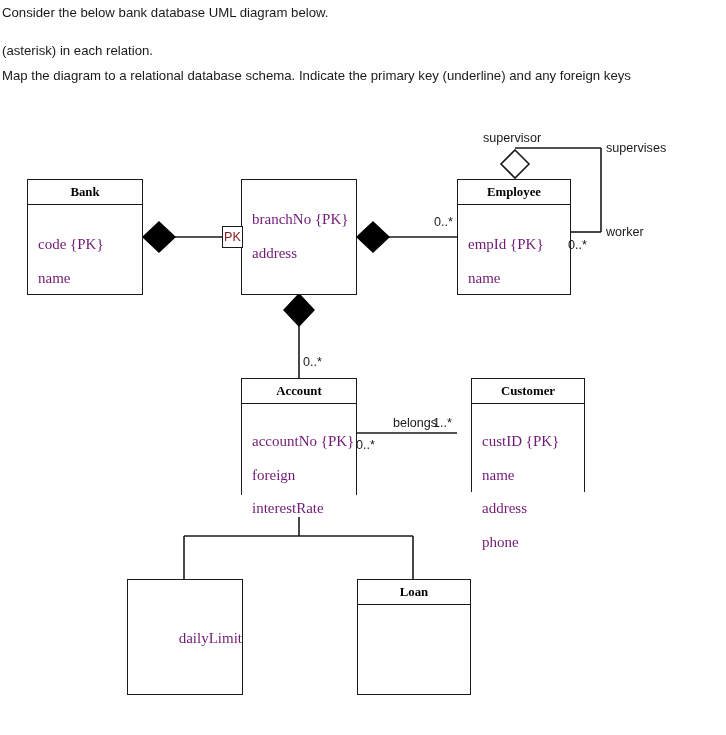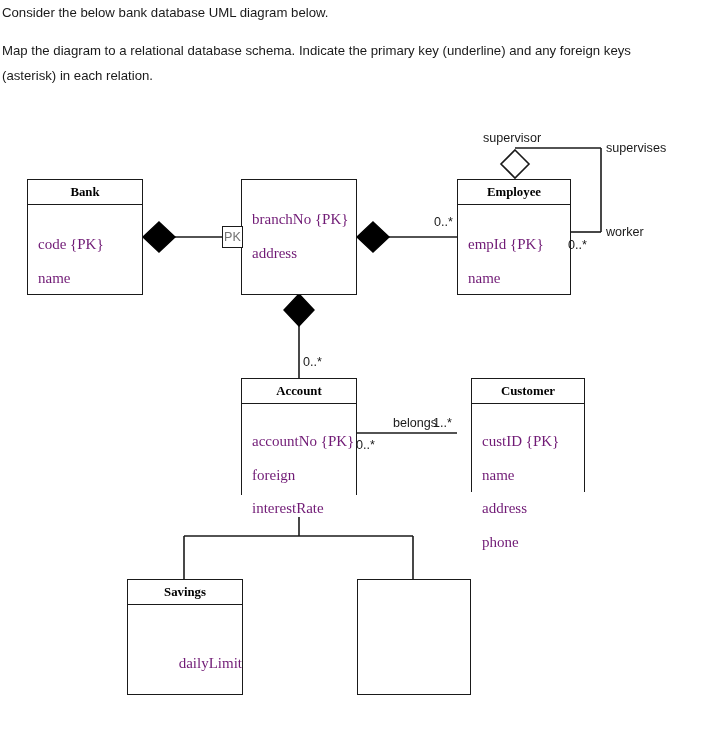--- a/index.html
+++ b/index.html
@@ -108,42 +108,42 @@
     left: 222px;
     top: 226px;
     width: 21px;
     height: 22px;
     box-sizing: border-box;
     border: 1.4px solid #1a1a1a;
     background: #ffffff;
     font-size: 12.6px;
     line-height: 20px;
     text-align: center;
-    color: #737373;
+    color: #7f1d1d;
     z-index: 8;
   }
 
   #label-supervisor  { left: 483px; top: 131px; }
   #label-supervises  { left: 606px; top: 141px; }
   #label-worker      { left: 606px; top: 225px; }
   #label-emp-left-mult { left: 434px; top: 215px; }
   #label-emp-self-mult { left: 568px; top: 238px; }
   #label-account-mult  { left: 303px; top: 355px; }
   #label-belongs       { left: 381px; top: 416px; padding-left: 12px; }
   #label-cust-mult     { left: 433px; top: 416px; }
   #label-acct-mult     { left: 356px; top: 438px; }
 </style>
 </head>
 <body>
 
 <div id="prompt-text">
   <div class="prompt-line">Consider the below bank database UML diagram below.</div>
   <div class="prompt-gap"></div>
+  <div class="prompt-line">(asterisk) in each relation.</div>
   <div class="prompt-line">Map the diagram to a relational database schema. Indicate the primary key (underline) and any foreign keys</div>
-  <div class="prompt-line">(asterisk) in each relation.</div>
 </div>
 
 <div id="uml-diagram">
 
   <svg id="uml-svg" width="726" height="735">
     <g stroke="#1a1a1a" stroke-width="1.6" fill="none">
 
       <line x1="175" y1="237" x2="222" y2="237"></line>
       <line x1="243" y1="237" x2="241" y2="237"></line>
 
@@ -210,27 +210,27 @@
     <div class="uml-class-name">Customer</div>
     <div class="uml-class-attrs">
       <div class="uml-attr">custID {PK}</div>
       <div class="uml-attr">name</div>
       <div class="uml-attr">address</div>
       <div class="uml-attr">phone</div>
     </div>
   </div>
 
   <div class="uml-class" id="class-savings">
-    <div class="uml-class-name">Savings</div>
     <div class="uml-class-attrs">
       <div class="uml-attr">dailyLimit</div>
     </div>
   </div>
 
   <div class="uml-class" id="class-loan">
+    <div class="uml-class-name">Loan</div>
   </div>
 
   <div id="label-pk-box">PK</div>
 
   <div class="edge-label" id="label-supervisor">supervisor</div>
   <div class="edge-label" id="label-supervises">supervises</div>
   <div class="edge-label" id="label-worker">worker</div>
   <div class="edge-label" id="label-emp-self-mult">0..*</div>
 
   <div class="edge-label" id="label-emp-left-mult">0..*</div>

